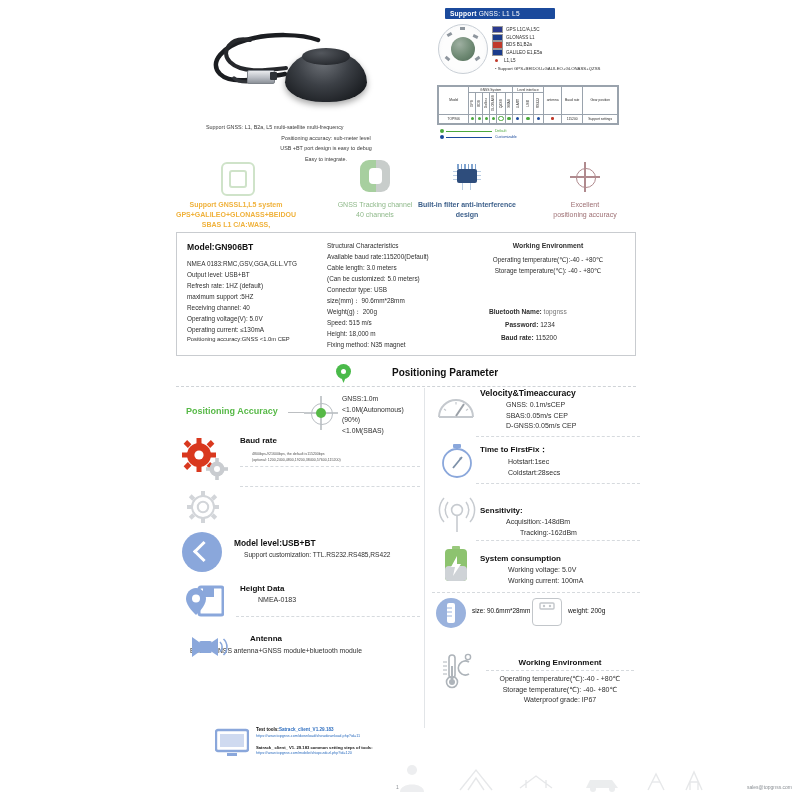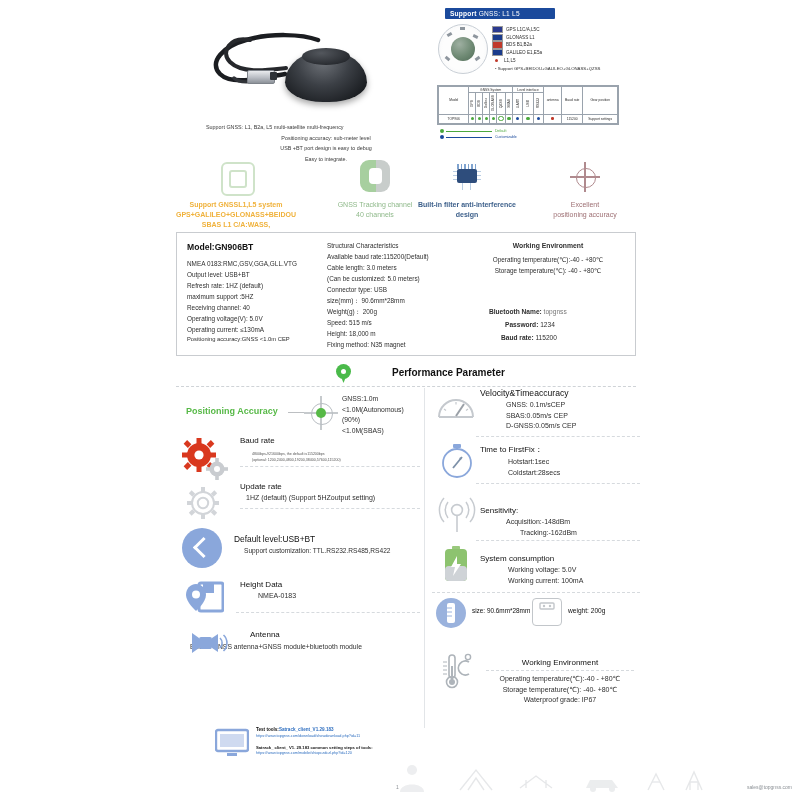--- a/index.html
+++ b/index.html
@@ -130,21 +130,21 @@
   .pin .h{position:absolute;left:4.7px;top:4.7px;width:5.6px;height:5.6px;background:#fff;border-radius:50%;}
   .perf-title{position:absolute;left:62px;top:3px;font-size:10px;font-weight:bold;color:#111;}
   .hr-dash{position:absolute;left:176px;top:386px;width:460px;border-top:1px dashed #cfd3d7;}
   .vline{position:absolute;left:424px;top:388px;width:0;height:340px;border-left:1px solid #e2e5e8;}
 
   
   .lcol{position:absolute;left:176px;top:392px;width:244px;}
   .rcol{position:absolute;left:432px;top:388px;width:208px;}
   .item{position:relative;margin-bottom:0;}
   .item .ibody{padding-left:62px;}
-  .ttl{font-size:8px;font-weight:normal;color:#111;}
+  .ttl{font-size:8px;font-weight:bold;color:#111;}
   .sub{font-size:7px;color:#2f2f2f;line-height:1.5;}
   .tiny{font-size:3.6px;color:#555;line-height:1.6;}
   .sep{border-top:1px dashed #d6dade;margin:6px 0 6px 60px;}
 
   
   .pa{position:relative;height:44px;}
   .pa-label{position:absolute;left:10px;top:14px;font-size:9px;font-weight:bold;color:#57b947;}
   .pa-line{position:absolute;left:112px;top:20px;width:22px;height:1.2px;background:#bcbfc2;}
   .pa-target{position:absolute;left:128px;top:4px;width:34px;height:34px;}
   .pa-target .ring{position:absolute;left:7px;top:7px;width:20px;height:20px;border:1.4px solid #b9bec3;border-radius:50%;}
@@ -413,21 +413,21 @@
       </ul>
     </div>
   </div>
 
   <div class="perf-head">
     <div class="pin">
         <span class="p"></span>
         <span class="t"></span>
         <span class="h"></span>
       </div>
-    <div class="perf-title">Performance Parameter</div>
+    <div class="perf-title">Positioning Parameter</div>
   </div>
   <div class="hr-dash"></div>
   <div class="vline"></div>
 
   <div class="lcol">
 
     <div class="pa">
       <div class="pa-label">Positioning Accuracy</div>
       <div class="pa-line"></div>
       <div class="pa-target">
@@ -494,33 +494,29 @@
               <rect x="15" y="28" width="4" height="5"></rect>
           <rect x="1" y="15" width="5" height="4"></rect>
               <rect x="28" y="15" width="5" height="4"></rect>
           <rect x="4" y="5" width="4" height="5" transform="rotate(-45 6 7.5)"></rect>
           <rect x="26" y="5" width="4" height="5" transform="rotate(45 28 7.5)"></rect>
           <rect x="4" y="24" width="4" height="5" transform="rotate(45 6 26.5)"></rect>
           <rect x="26" y="24" width="4" height="5" transform="rotate(-45 28 26.5)"></rect>
         </g>
           </svg>
       </div>
-      <div class="ibody" style="padding-left:64px">
-        <div class="ttl">Update rate</div>
-        <div class="sub" style="padding-left:6px;margin-top:2px">1HZ (default)      (Support 5HZoutput setting)</div>
-      </div>
       <div class="sep" style="margin-left:64px;margin-top:4px"></div>
     </div>
 
     <div class="item" style="height:52px">
       <div class="circ-blue">
           <span class="chev"></span>
         </div>
       <div class="ibody" style="padding-left:58px;padding-top:8px">
-        <div class="ttl" style="font-size:8.4px">Default level:USB+BT</div>
+        <div class="ttl" style="font-size:8.4px">Model level:USB+BT</div>
         <div class="sub" style="padding-left:10px;margin-top:2px;font-size:6.6px">Support customization: TTL.RS232.RS485,RS422</div>
       </div>
     </div>
 
     <div class="item" style="height:48px">
       <div class="ico-outdata">
         <svg viewBox="0 0 38 34">
           <rect x="13" y="3" width="24" height="28" rx="2" fill="none" stroke="#8aa7db" stroke-width="3"></rect>
           <rect x="17" y="3" width="11" height="10" fill="#8aa7db"></rect>
           <path d="M10 4 C4 4,0 9,0 15 C0 22,10 31,10 31 C10 31,20 22,20 15 C20 9,16 4,10 4 Z" fill="#8aa7db"></path>

